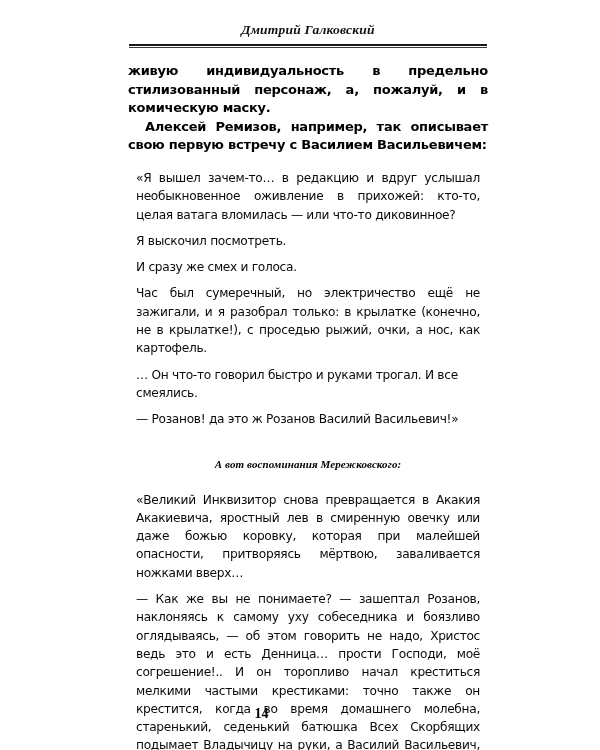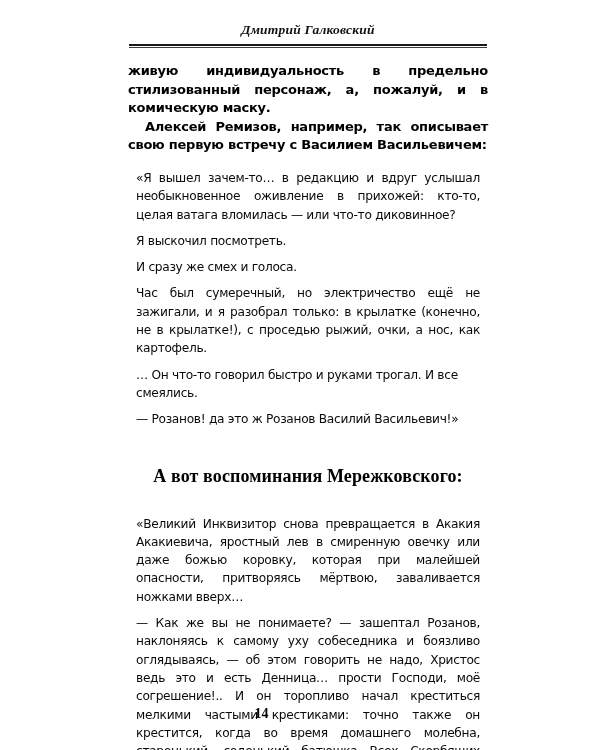--- a/index.html
+++ b/index.html
@@ -82,29 +82,30 @@
     text-align: justify;
     letter-spacing: -0.25px;
     color: #000;
   }
   p.body.indent {
     text-indent: 17px;
   }
 
   
   p.subhead {
-    margin: 12px;
+    margin: 0;
     font-family: "Liberation Serif", serif;
     font-weight: 700;
-    font-size: 18px;
+    font-size: 11px;
     line-height: 18px;
     text-align: center;
     letter-spacing: 0.1px;
     color: #000;
     white-space: nowrap;
+    font-style: italic;
   }
 
   
   p.quote {
     margin: 8px;
     font-family: "DejaVu Sans", sans-serif;
     font-weight: 400;
     font-size: 12.2px;
     line-height: 18.3px;
     text-align: justify;

